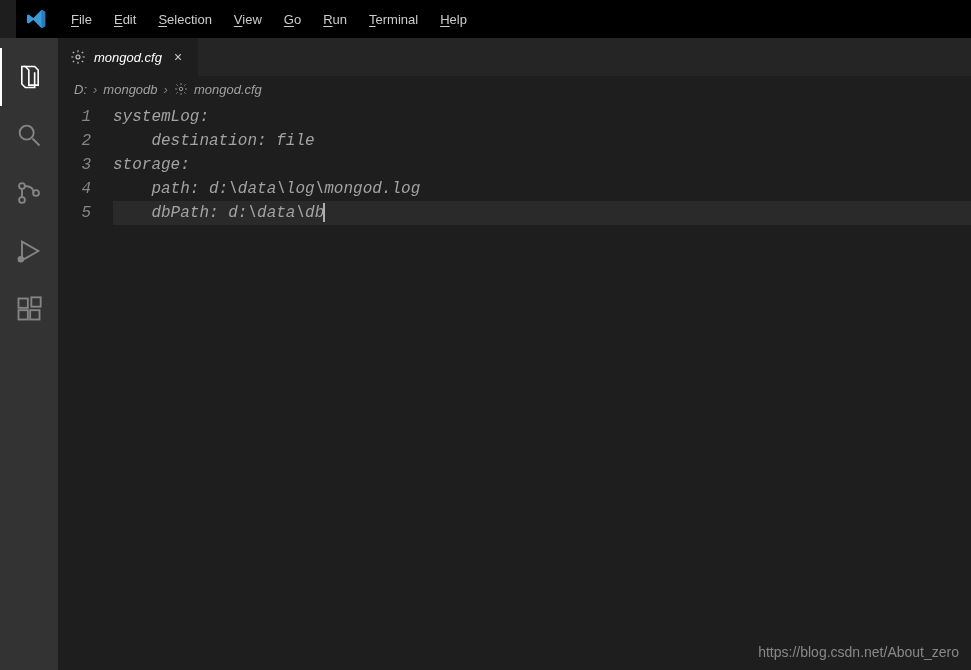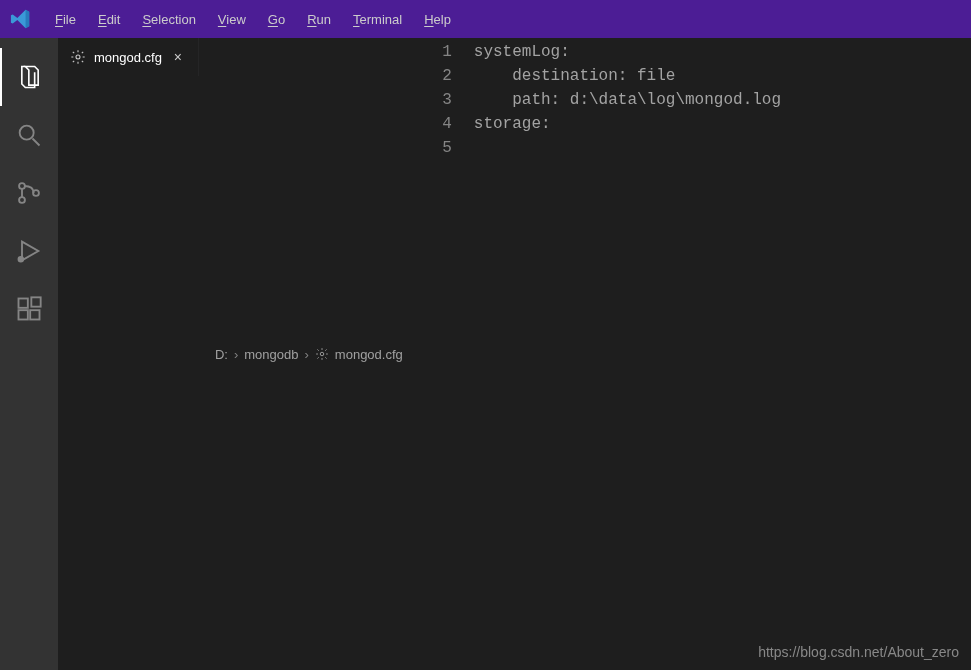--- a/index.html
+++ b/index.html
@@ -7,24 +7,25 @@
   width: 971px; height: 670px;
   background: #1e1e1e;
   font-family: "Segoe UI", Arial, sans-serif;
   font-size: 13px;
   color: #cccccc;
   overflow: hidden;
   position: relative;
 }
 .title-bar {
   height: 38px;
-  background: #4c1d95;
+  background: #000000;
   display: flex;
   align-items: center;
   padding: 0 10px;
+  margin-left: 16px;
 }
 .logo { width: 22px; height: 22px; margin-right: 14px; display:flex; align-items:center; justify-content:center; }
 .logo svg { width: 22px; height: 22px; }
 .menu { display: flex; gap: 4px; }
 .menu-item {
   padding: 4px 9px;
   color: #cccccc;
   cursor: pointer;
   border-radius: 3px;
 }
@@ -42,21 +43,21 @@
 }
 .ab-item {
   width: 58px; height: 58px;
   display: flex; align-items: center; justify-content: center;
   cursor: pointer;
   color: #858585;
 }
 .ab-item.active { color: #ffffff; border-left: 2px solid #fff; }
 .ab-item svg { width: 28px; height: 28px; }
 
-.editor-region { flex: 1; display: flex; background:#1e1e1e; min-width:0; }
+.editor-region { flex: 1; display: flex; flex-direction: column; background:#1e1e1e; min-width:0;font-style:italic; }
 .tabs-bar { height: 38px; background: #252526; display: flex; align-items:center; }
 .tab {
   height: 38px;
   background: #1e1e1e;
   display:flex; align-items:center;
   padding: 0 12px;
   gap: 8px;
   border-right:1px solid #252526;
   cursor:pointer;
 }
@@ -212,20 +213,21 @@
       <div class="gutter">
         <div>1</div>
         <div>2</div>
         <div>3</div>
         <div>4</div>
         <div>5</div>
       </div>
       <div class="code">
         <div class="line">systemLog:</div>
         <div class="line">    destination: file</div>
+        <div class="line">storage:</div>
         <div class="line">    path: d:\data\log\mongod.log</div>
-        <div class="line">storage:</div>
+        <div class="line current"><span>    dbPath: d:\data\db</span><span class="cursor-bar"></span></div>
       </div>
     </div>
   </div>
 </div>
 
 <div class="watermark">https://blog.csdn.net/About_zero</div>
 
 </body></html>

